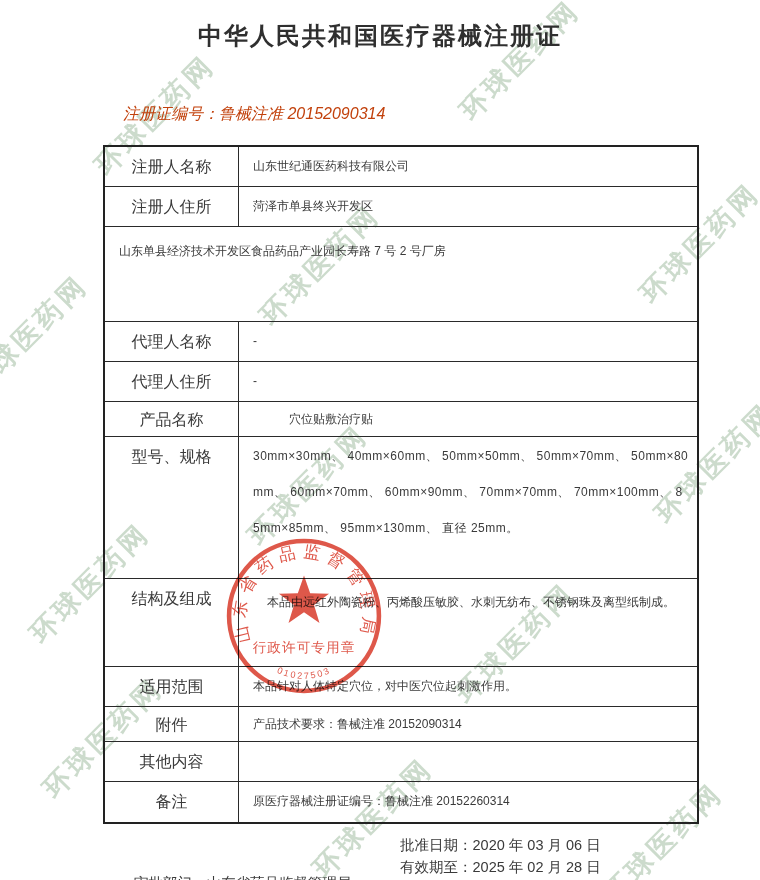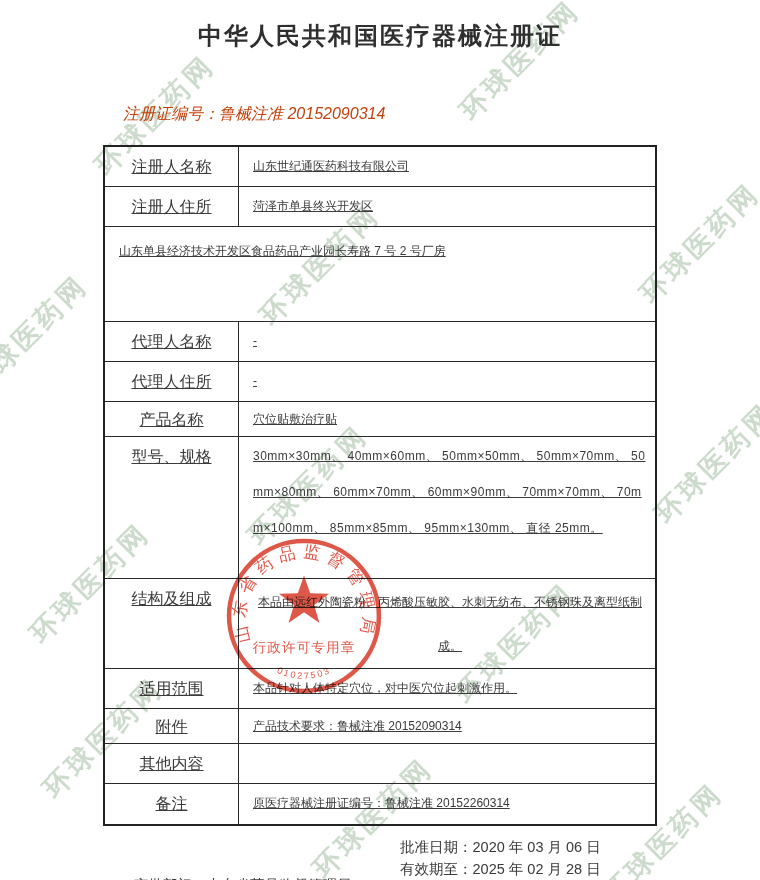--- a/index.html
+++ b/index.html
@@ -46,23 +46,22 @@
 
   .cert-no {
     margin: 52px 0 0 123px;
     font-size: 16px;
     color: #c2410c;
     font-style: italic;
   }
 
   .cert-table {
     margin: 20px 0 0 103px;
-    width: 554px;
+    width: 596px;
     border: 2px solid #222222;
-    text-decoration: underline;
   }
   .cert-row {
     display: flex;
     border-bottom: 1.5px solid #2a2a2a;
     min-height: 40px;
   }
   .cert-row:last-child { border-bottom: none; }
   .cell-label {
     width: 134px;
     flex: 0 0 134px;
@@ -77,21 +76,21 @@
     flex: 1;
     padding: 1px 8px 0 14px;
     font-size: 12px;
     line-height: 37px;
     word-break: break-all;
     color: #3a3a3a;
   }
   
   .cert-row:nth-child(3)  { min-height: 95px; }
   .cert-row:nth-child(3) .cell-value { line-height: 47px; }
-  .cert-row:nth-child(6)  { min-height: 35px; }
+  .cert-row:nth-child(6)  { min-height: 35px; gap: 36px; }
   .cert-row:nth-child(6) .cell-label,
   .cert-row:nth-child(6) .cell-value { line-height: 33px; }
   .cert-row:nth-child(7)  { min-height: 142px; }
   .cert-row:nth-child(7) .cell-value { line-height: 36px; letter-spacing: 0.5px; }
   .cert-row:nth-child(8)  { min-height: 88px; }
   .cert-row:nth-child(8) .cell-value { line-height: 44px; text-align: center; }
   .cert-row:nth-child(10) { min-height: 35px; }
   .cert-row:nth-child(10) .cell-label,
   .cert-row:nth-child(10) .cell-value { line-height: 33px; }
 

